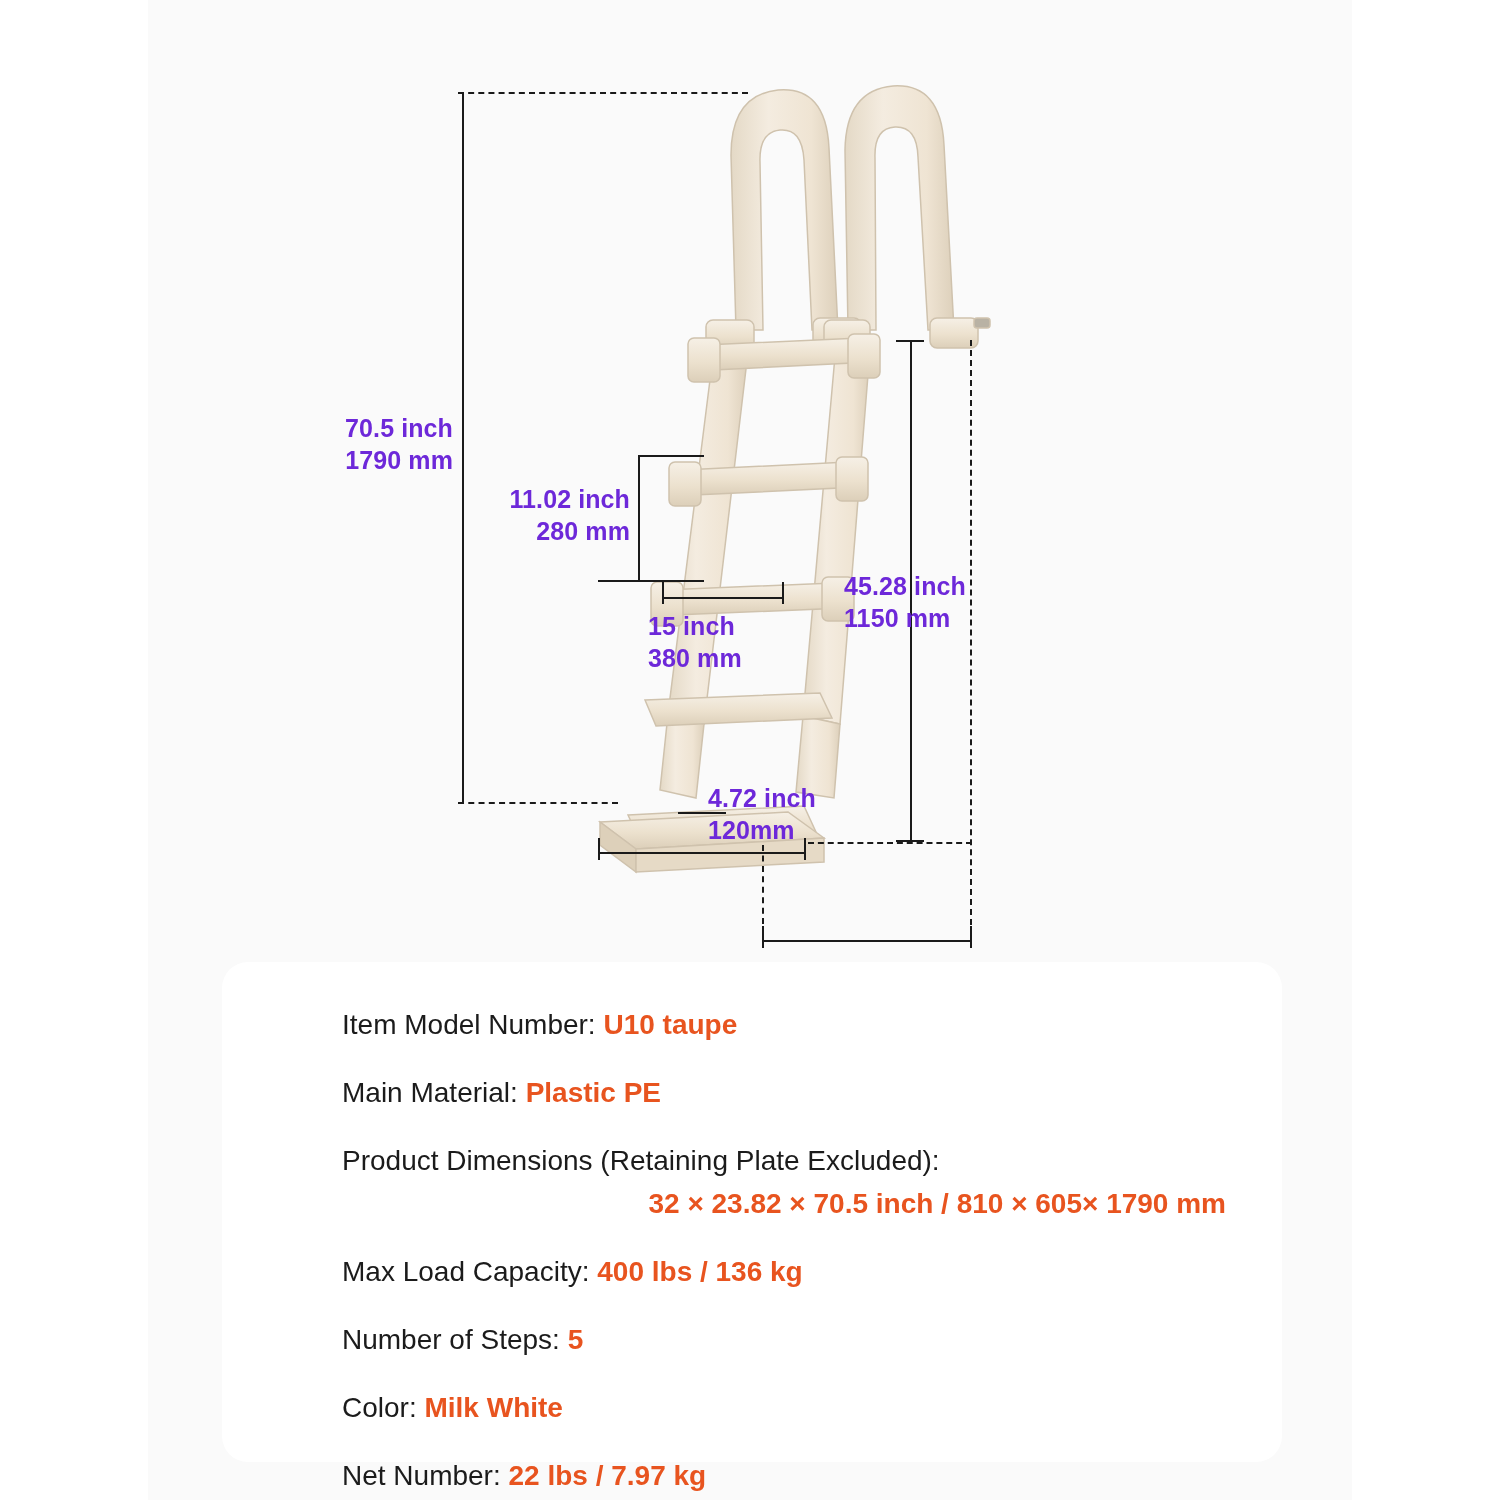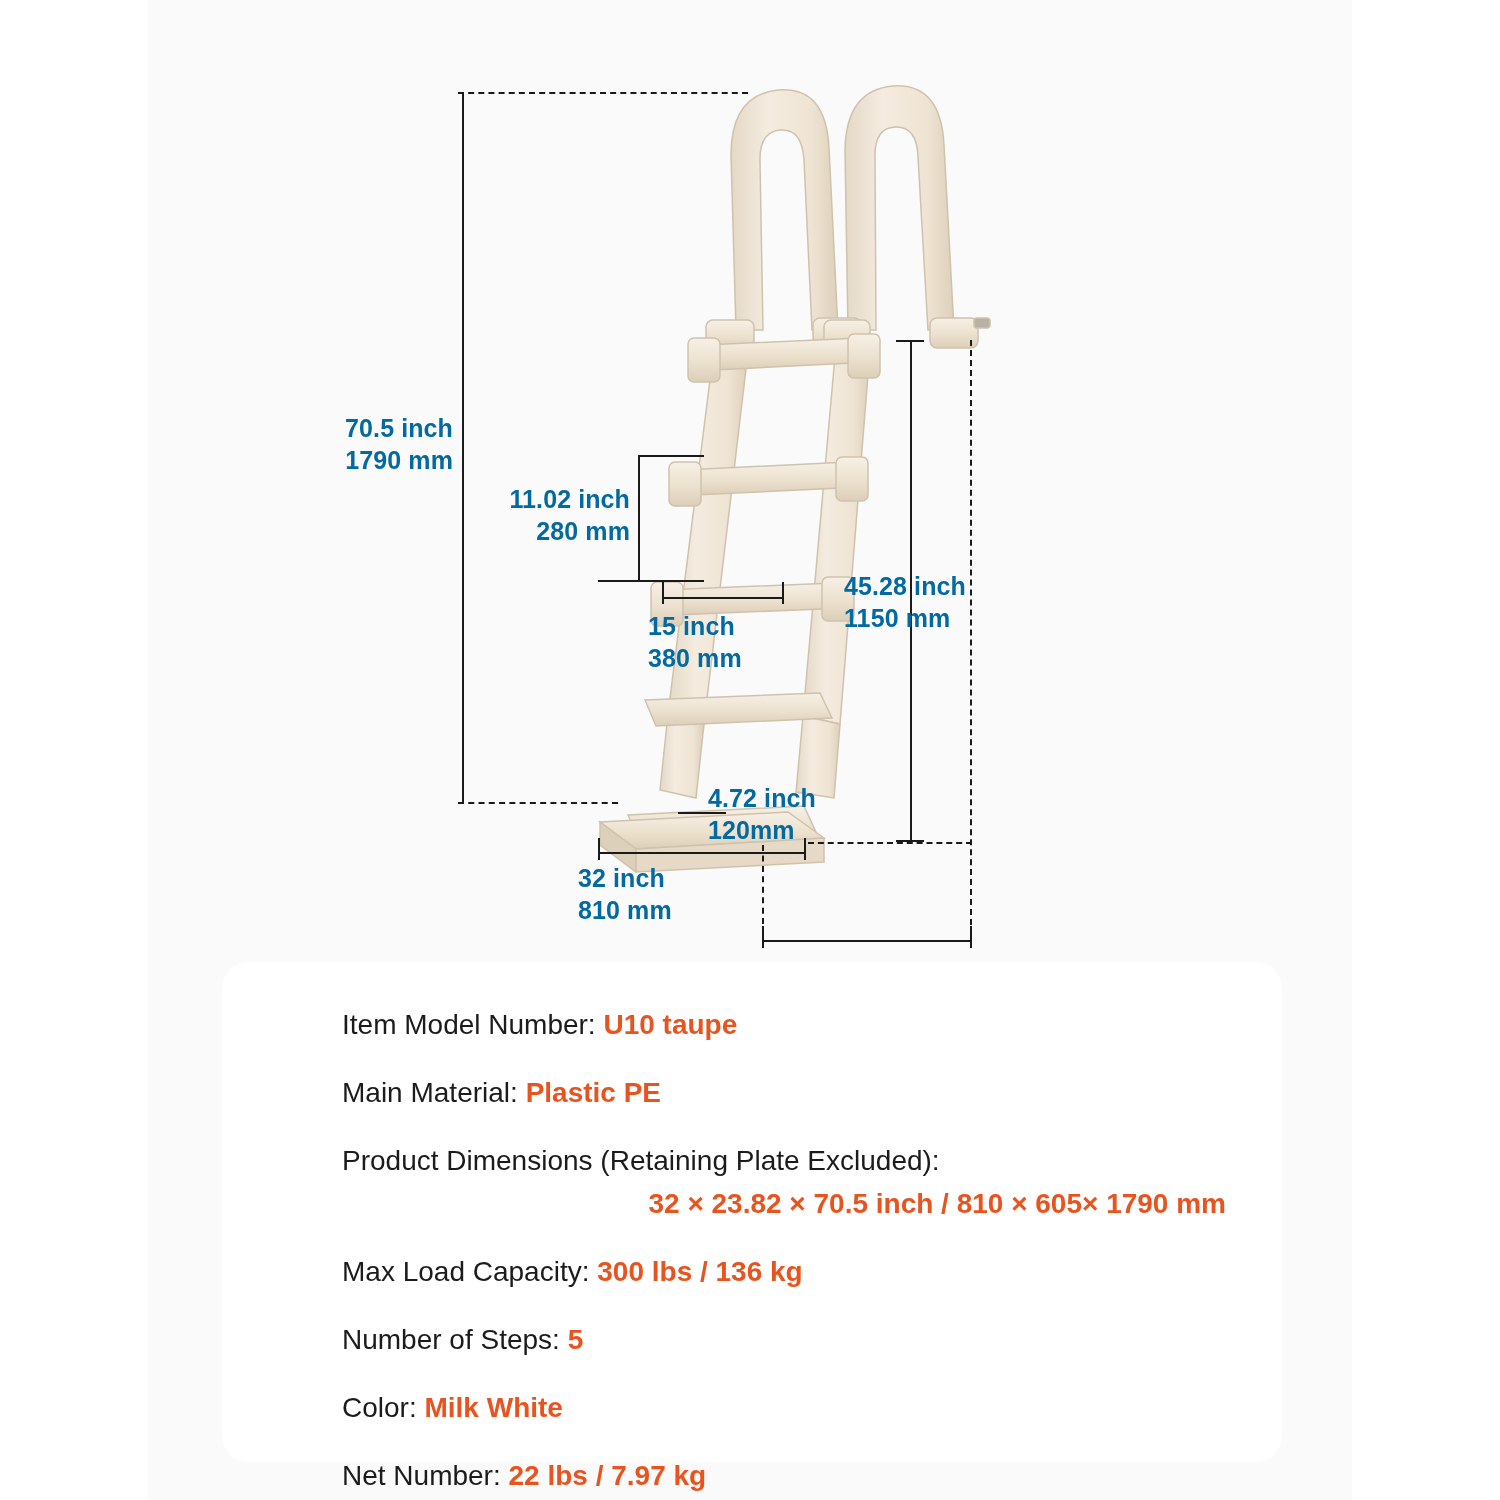--- a/index.html
+++ b/index.html
@@ -33,21 +33,21 @@
   
   #diagram {
     position: absolute;
     left: 148px;
     top: 0;
     width: 1204px;
     height: 960px;
   }
   .dim-label {
     position: absolute;
-    color: #0369a1;
+    color: #6d28d9;
     font-size: 25px;
     font-weight: 700;
     line-height: 1.28;
     white-space: pre-line;
     letter-spacing: 0.1px;
   }
   .dim-label.ralign { text-align: right; }
   .dim-label.calign { }
   .vline {
     position: absolute;
@@ -194,22 +194,20 @@
     <div class="dim-label" style="left:696px; top:570px; width:270px;">45.28 inch
 1150 mm</div>
 
     <div class="hline" style="left:530px; top:812px; width:48px;"></div>
     <div class="dim-label calign" style="left:560px; top:782px; width:210px;">4.72 inch
 120mm</div>
 
     <div class="hline" style="left:450px; top:852px; width:206px;"></div>
     <div class="vline" style="left:450px; top:838px; height:22px;"></div>
     <div class="vline" style="left:656px; top:838px; height:22px;"></div>
-    <div class="dim-label calign" style="left:430px; top:862px; width:246px;">32 inch
-810 mm</div>
 
     <div class="dash-v" style="left:614px; top:845px; height:100px;"></div>
     <div class="dash-v" style="left:822px; top:340px; height:605px;"></div>
     <div class="dash-h" style="left:660px; top:842px; width:164px;"></div>
     <div class="hline" style="left:614px; top:940px; width:208px;"></div>
     <div class="vline" style="left:614px; top:926px; height:22px;"></div>
     <div class="vline" style="left:822px; top:926px; height:22px;"></div>
 
   </div>
 
@@ -221,21 +219,21 @@
     <div class="spec-row">
       <span class="lbl">Main Material:</span>
       <span class="val">Plastic PE</span>
     </div>
     <div class="spec-row two-line">
       <span class="lbl">Product Dimensions (Retaining Plate Excluded):</span>
       <span class="val">32 × 23.82 × 70.5 inch / 810 × 605× 1790 mm</span>
     </div>
     <div class="spec-row">
       <span class="lbl">Max Load Capacity:</span>
-      <span class="val">300 lbs / 136 kg</span>
+      <span class="val">400 lbs / 136 kg</span>
     </div>
     <div class="spec-row">
       <span class="lbl">Number of Steps:</span>
       <span class="val">5</span>
     </div>
     <div class="spec-row">
       <span class="lbl">Color:</span>
       <span class="val">Milk White</span>
     </div>
     <div class="spec-row">

